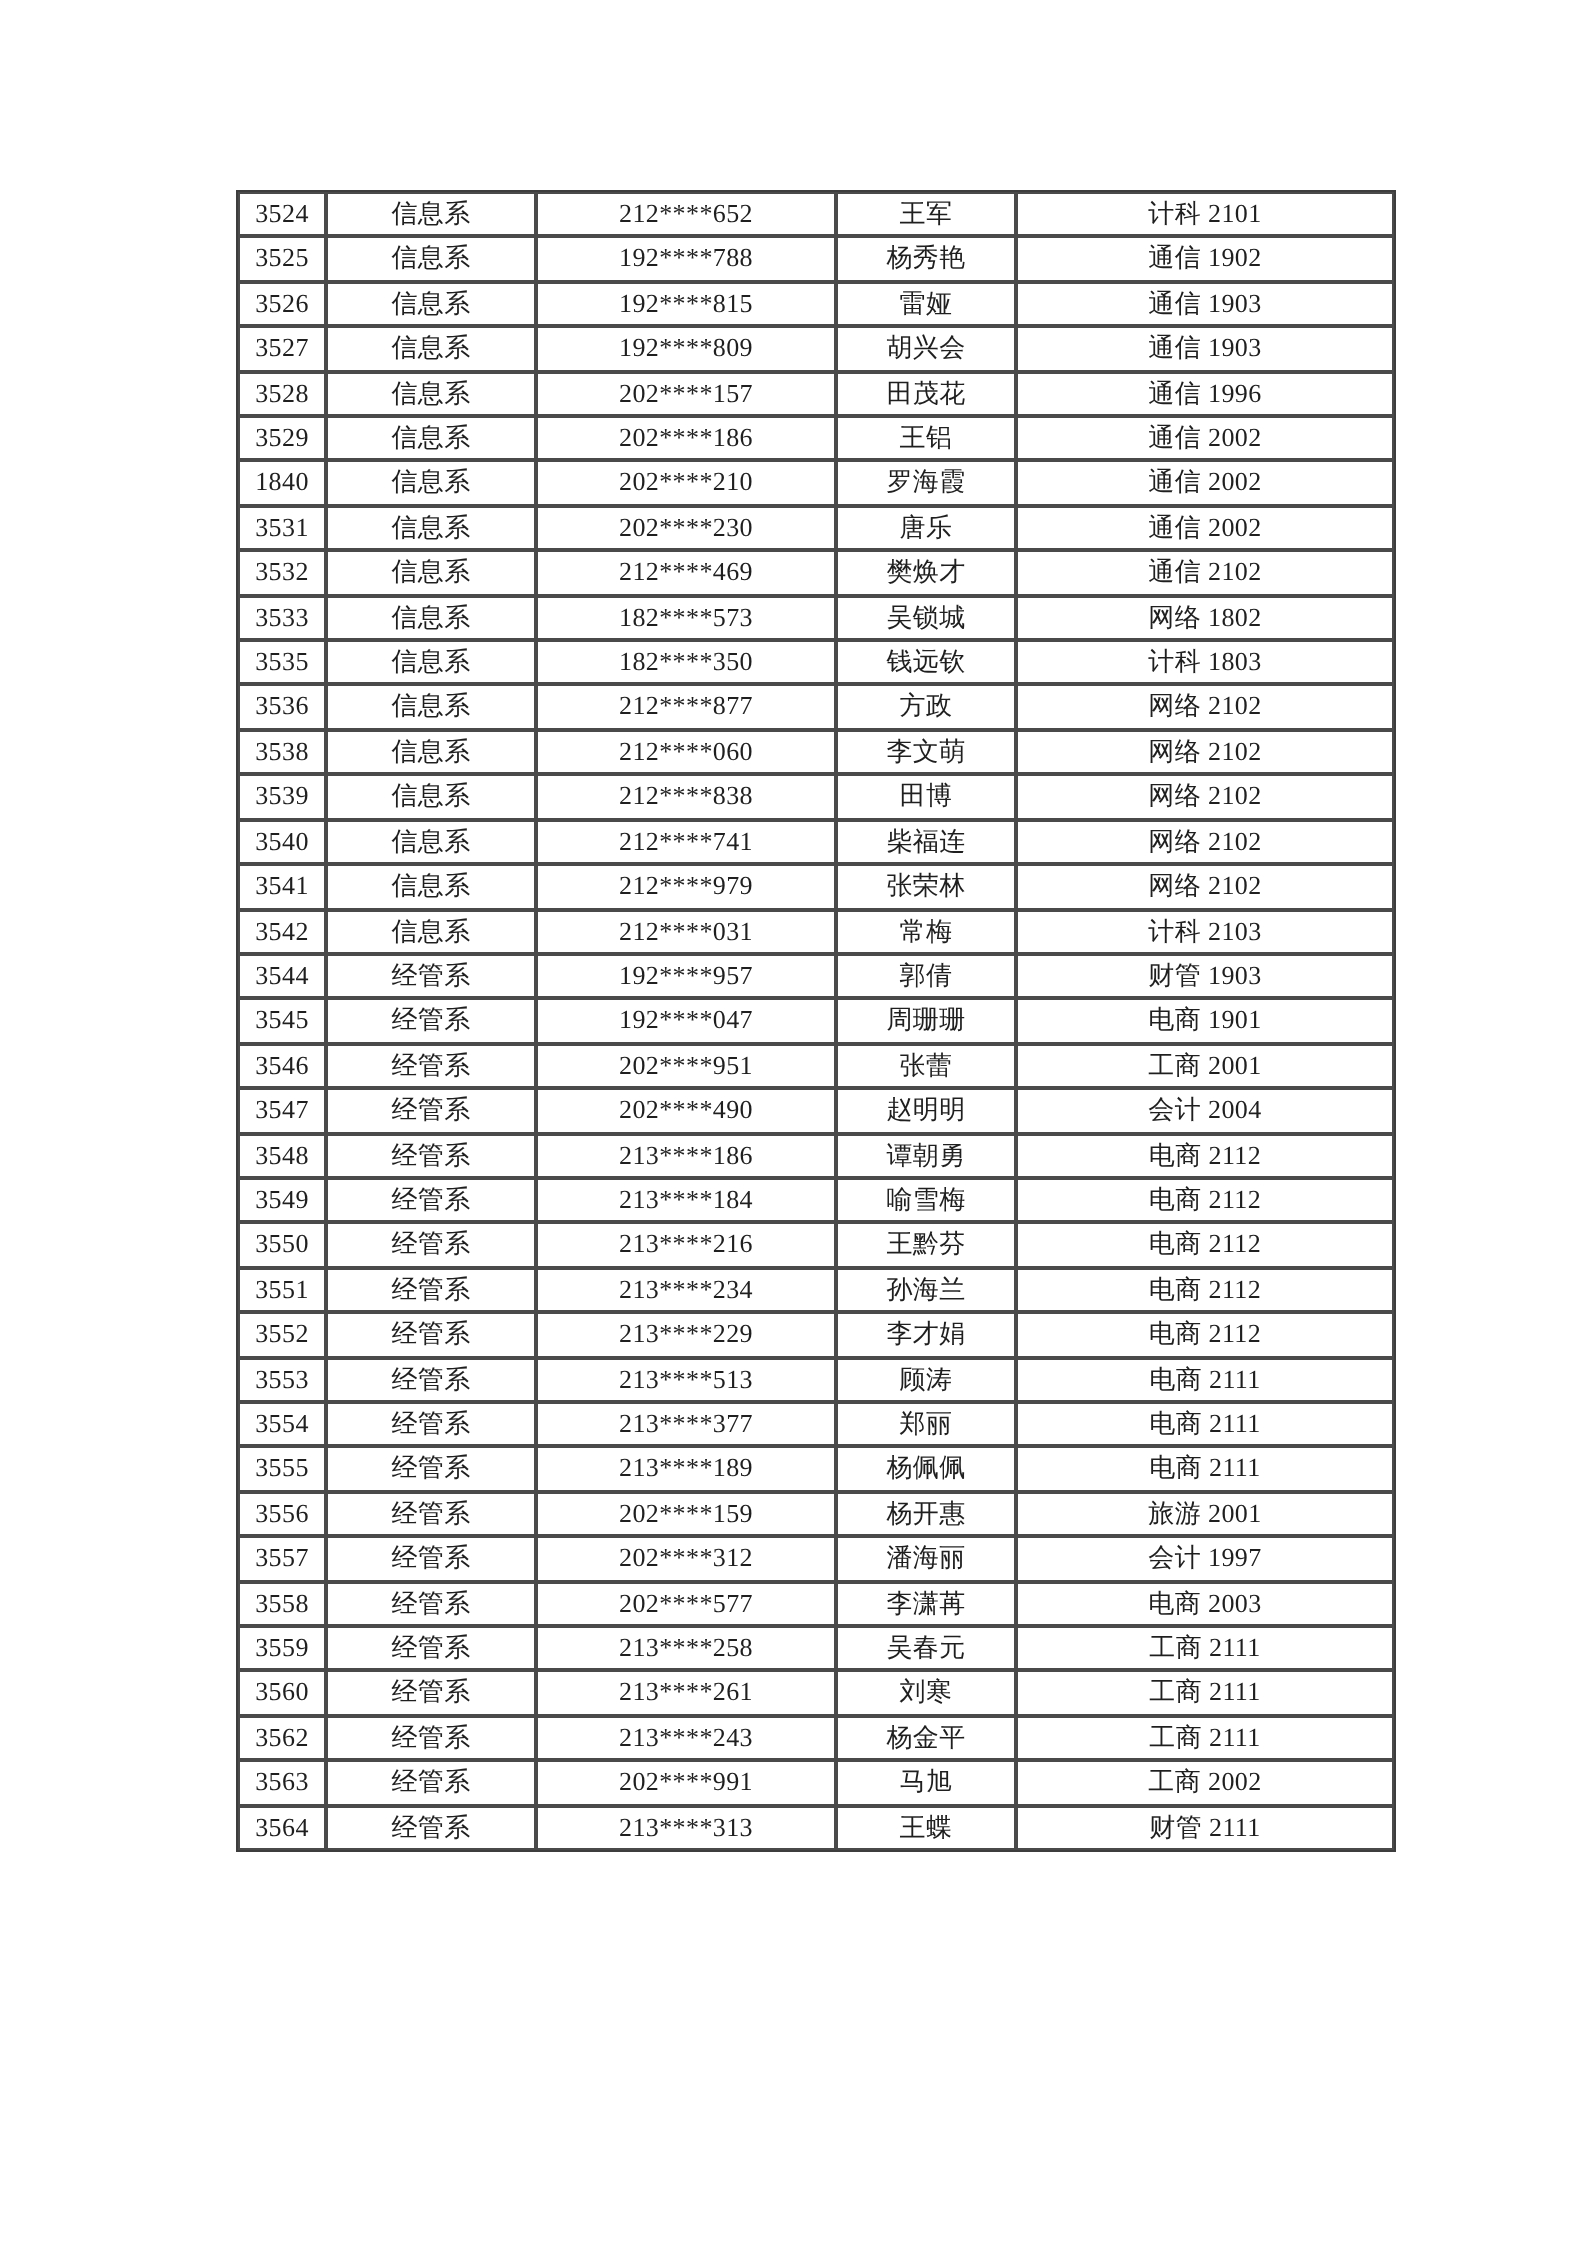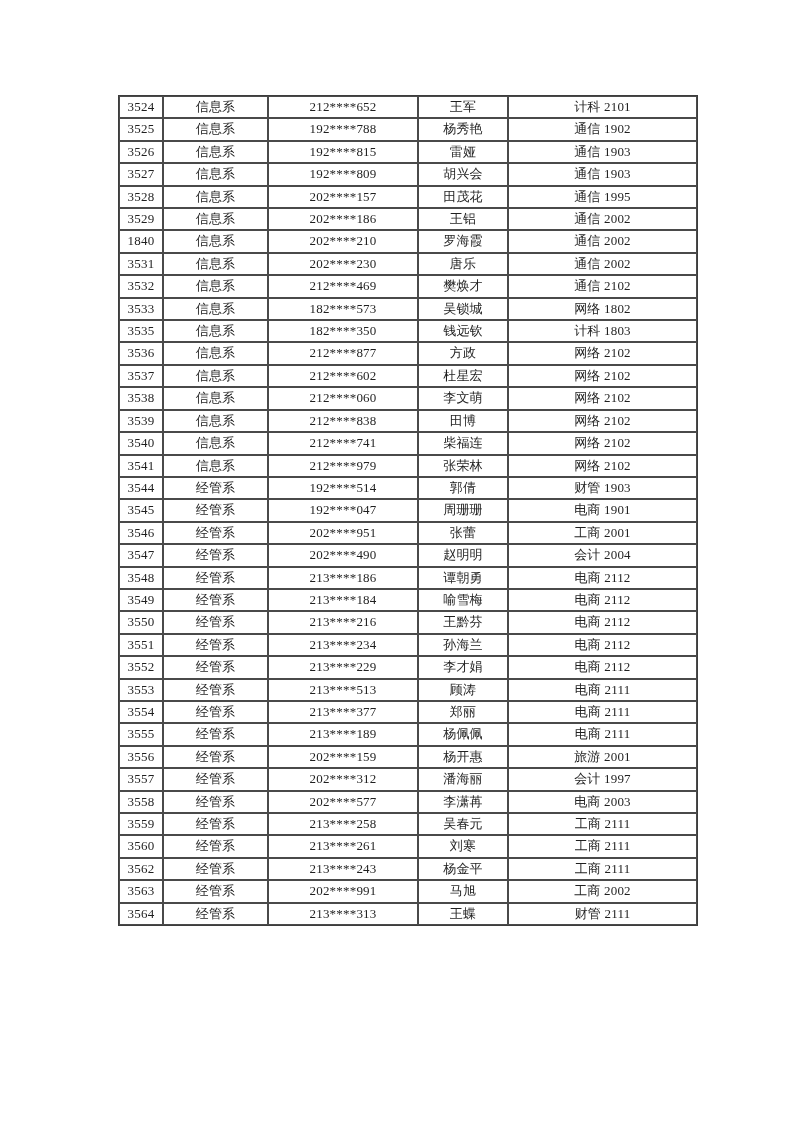--- a/index.html
+++ b/index.html
@@ -81,21 +81,21 @@
           <td>信息系</td>
           <td>192****809</td>
           <td>胡兴会</td>
           <td>通信 1903</td>
         </tr>
         <tr>
           <td>3528</td>
           <td>信息系</td>
           <td>202****157</td>
           <td>田茂花</td>
-          <td>通信 1995</td>
+          <td>通信 1996</td>
         </tr>
         <tr>
           <td>3529</td>
           <td>信息系</td>
           <td>202****186</td>
           <td>王铝</td>
           <td>通信 2002</td>
         </tr>
         <tr>
           <td>1840</td>
@@ -133,27 +133,20 @@
           <td>计科 1803</td>
         </tr>
         <tr>
           <td>3536</td>
           <td>信息系</td>
           <td>212****877</td>
           <td>方政</td>
           <td>网络 2102</td>
         </tr>
         <tr>
-          <td>3537</td>
-          <td>信息系</td>
-          <td>212****602</td>
-          <td>杜星宏</td>
-          <td>网络 2102</td>
-        </tr>
-        <tr>
           <td>3538</td>
           <td>信息系</td>
           <td>212****060</td>
           <td>李文萌</td>
           <td>网络 2102</td>
         </tr>
         <tr>
           <td>3539</td>
           <td>信息系</td>
           <td>212****838</td>
@@ -168,23 +161,30 @@
           <td>网络 2102</td>
         </tr>
         <tr>
           <td>3541</td>
           <td>信息系</td>
           <td>212****979</td>
           <td>张荣林</td>
           <td>网络 2102</td>
         </tr>
         <tr>
+          <td>3542</td>
+          <td>信息系</td>
+          <td>212****031</td>
+          <td>常梅</td>
+          <td>计科 2103</td>
+        </tr>
+        <tr>
           <td>3544</td>
           <td>经管系</td>
-          <td>192****514</td>
+          <td>192****957</td>
           <td>郭倩</td>
           <td>财管 1903</td>
         </tr>
         <tr>
           <td>3545</td>
           <td>经管系</td>
           <td>192****047</td>
           <td>周珊珊</td>
           <td>电商 1901</td>
         </tr>

